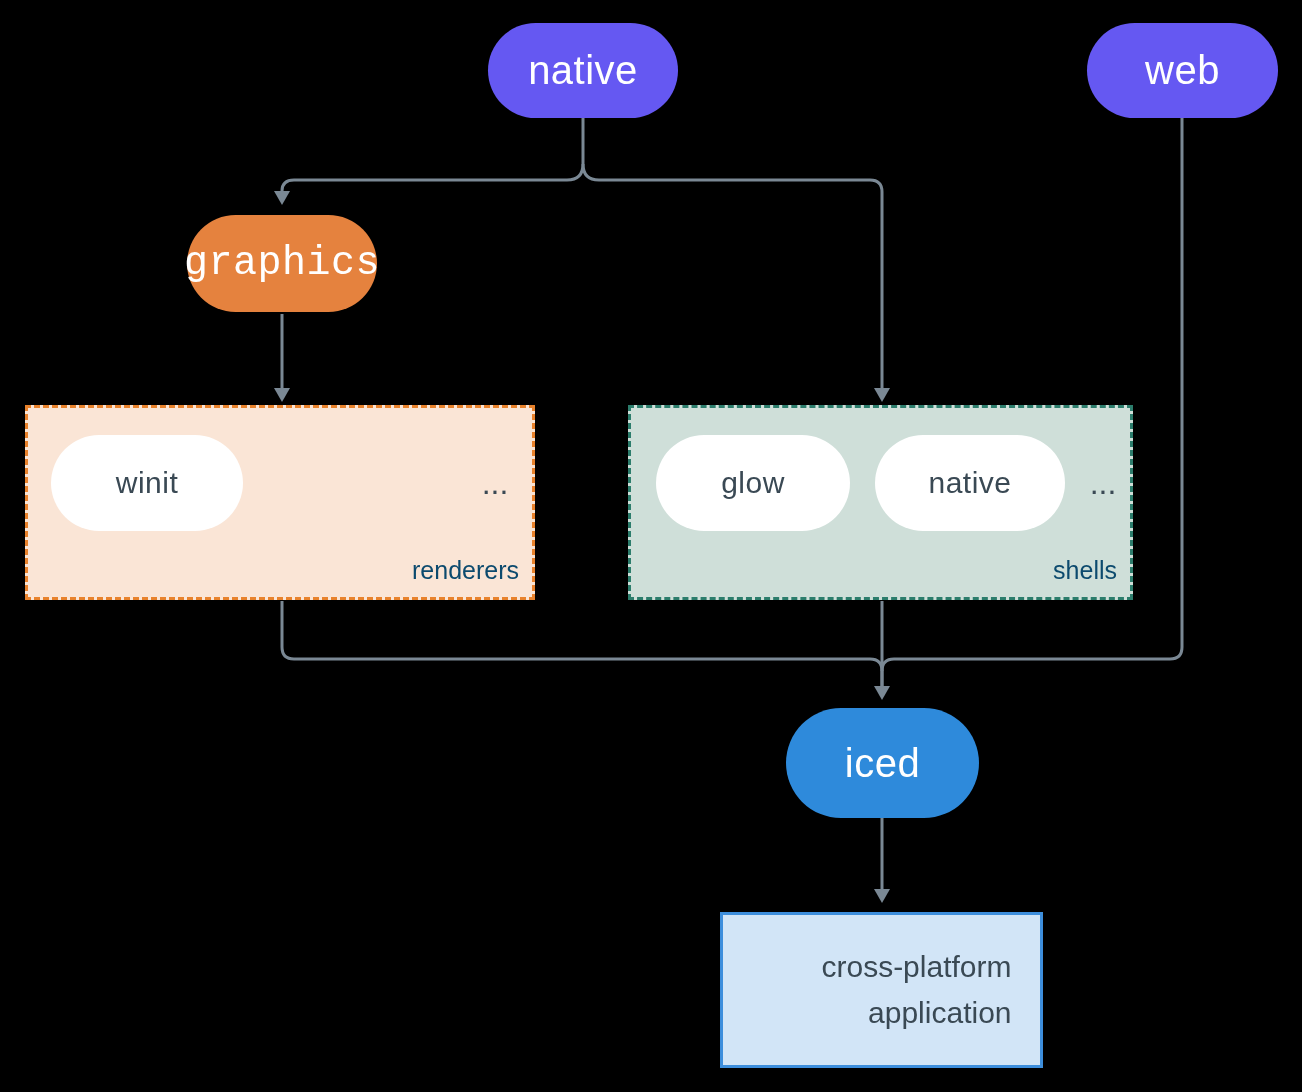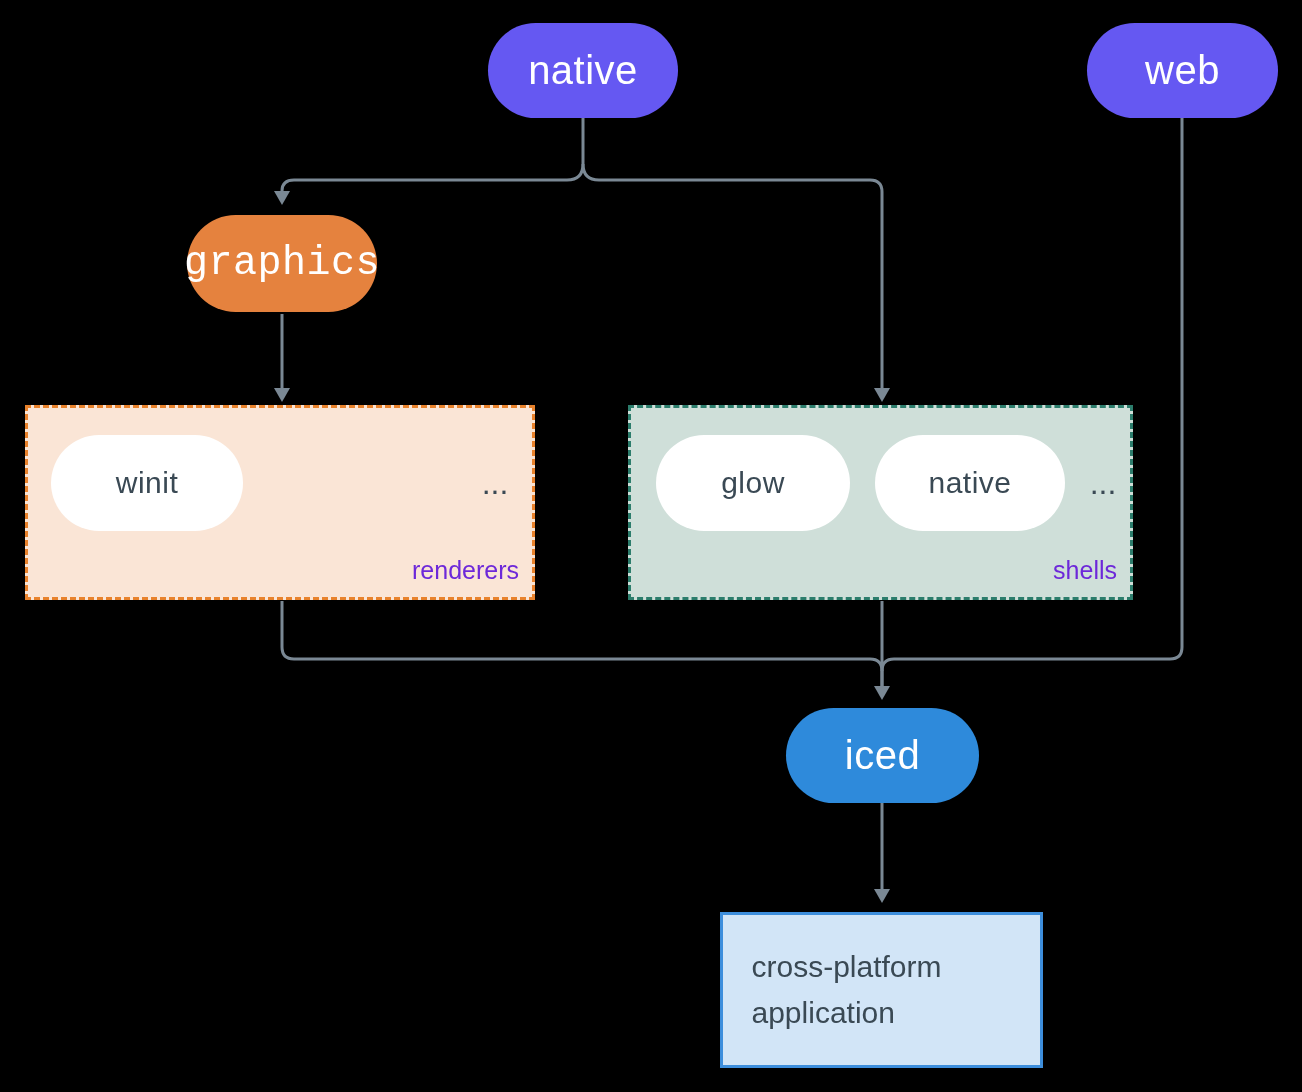--- a/index.html
+++ b/index.html
@@ -46,21 +46,21 @@
     left: 628px; top: 405px;
     width: 505px;
     background: #CFDFD9;
     border: 3px dashed #2C7D6C;
   }
   .group-label {
     position: absolute;
     right: 13px;
     bottom: 12px;
     font-size: 25px;
-    color: #6d28d9;
+    color: #0c4a6e;
   }
   .ellipsis {
     position: absolute;
     top: 27px;
     height: 96px;
     width: 60px;
     display: flex;
     align-items: center;
     justify-content: center;
     font-size: 32px;
@@ -71,32 +71,32 @@
   .app-box {
     position: absolute;
     left: 720px; top: 912px;
     width: 323px; height: 156px;
     box-sizing: border-box;
     background: #D2E5F7;
     border: 3px solid #3D8EDC;
     display: flex;
     align-items: center;
     justify-content: center;
-    text-align: left;
+    text-align: right;
     font-size: 30px;
     line-height: 46px;
     color: #3A4954;
   }
   .app-box .label-wrap { width: 260px; }
 
   
   .node-native   { left: 488px; top: 23px;  width: 190px; height: 95px; }
   .node-web      { left: 1087px; top: 23px; width: 191px; height: 95px; }
   .node-graphics { left: 187px; top: 215px; width: 190px; height: 97px; font-family: Liberation Mono, monospace; }
-  .node-iced     { left: 786px; top: 708px; width: 193px; height: 95px; }
+  .node-iced     { left: 786px; top: 708px; width: 193px; height: 110px; }
 
   .pill-wgpu   { left: 23px; }
   .pill-glow   { left: 238px; }
   .ell-renderers { left: 437px; }
   .pill-winit  { left: 25px; width: 194px; }
   .pill-glutin { left: 244px; width: 190px; }
   .ell-shells  { left: 442px; }
 </style>
 </head>
 <body>

